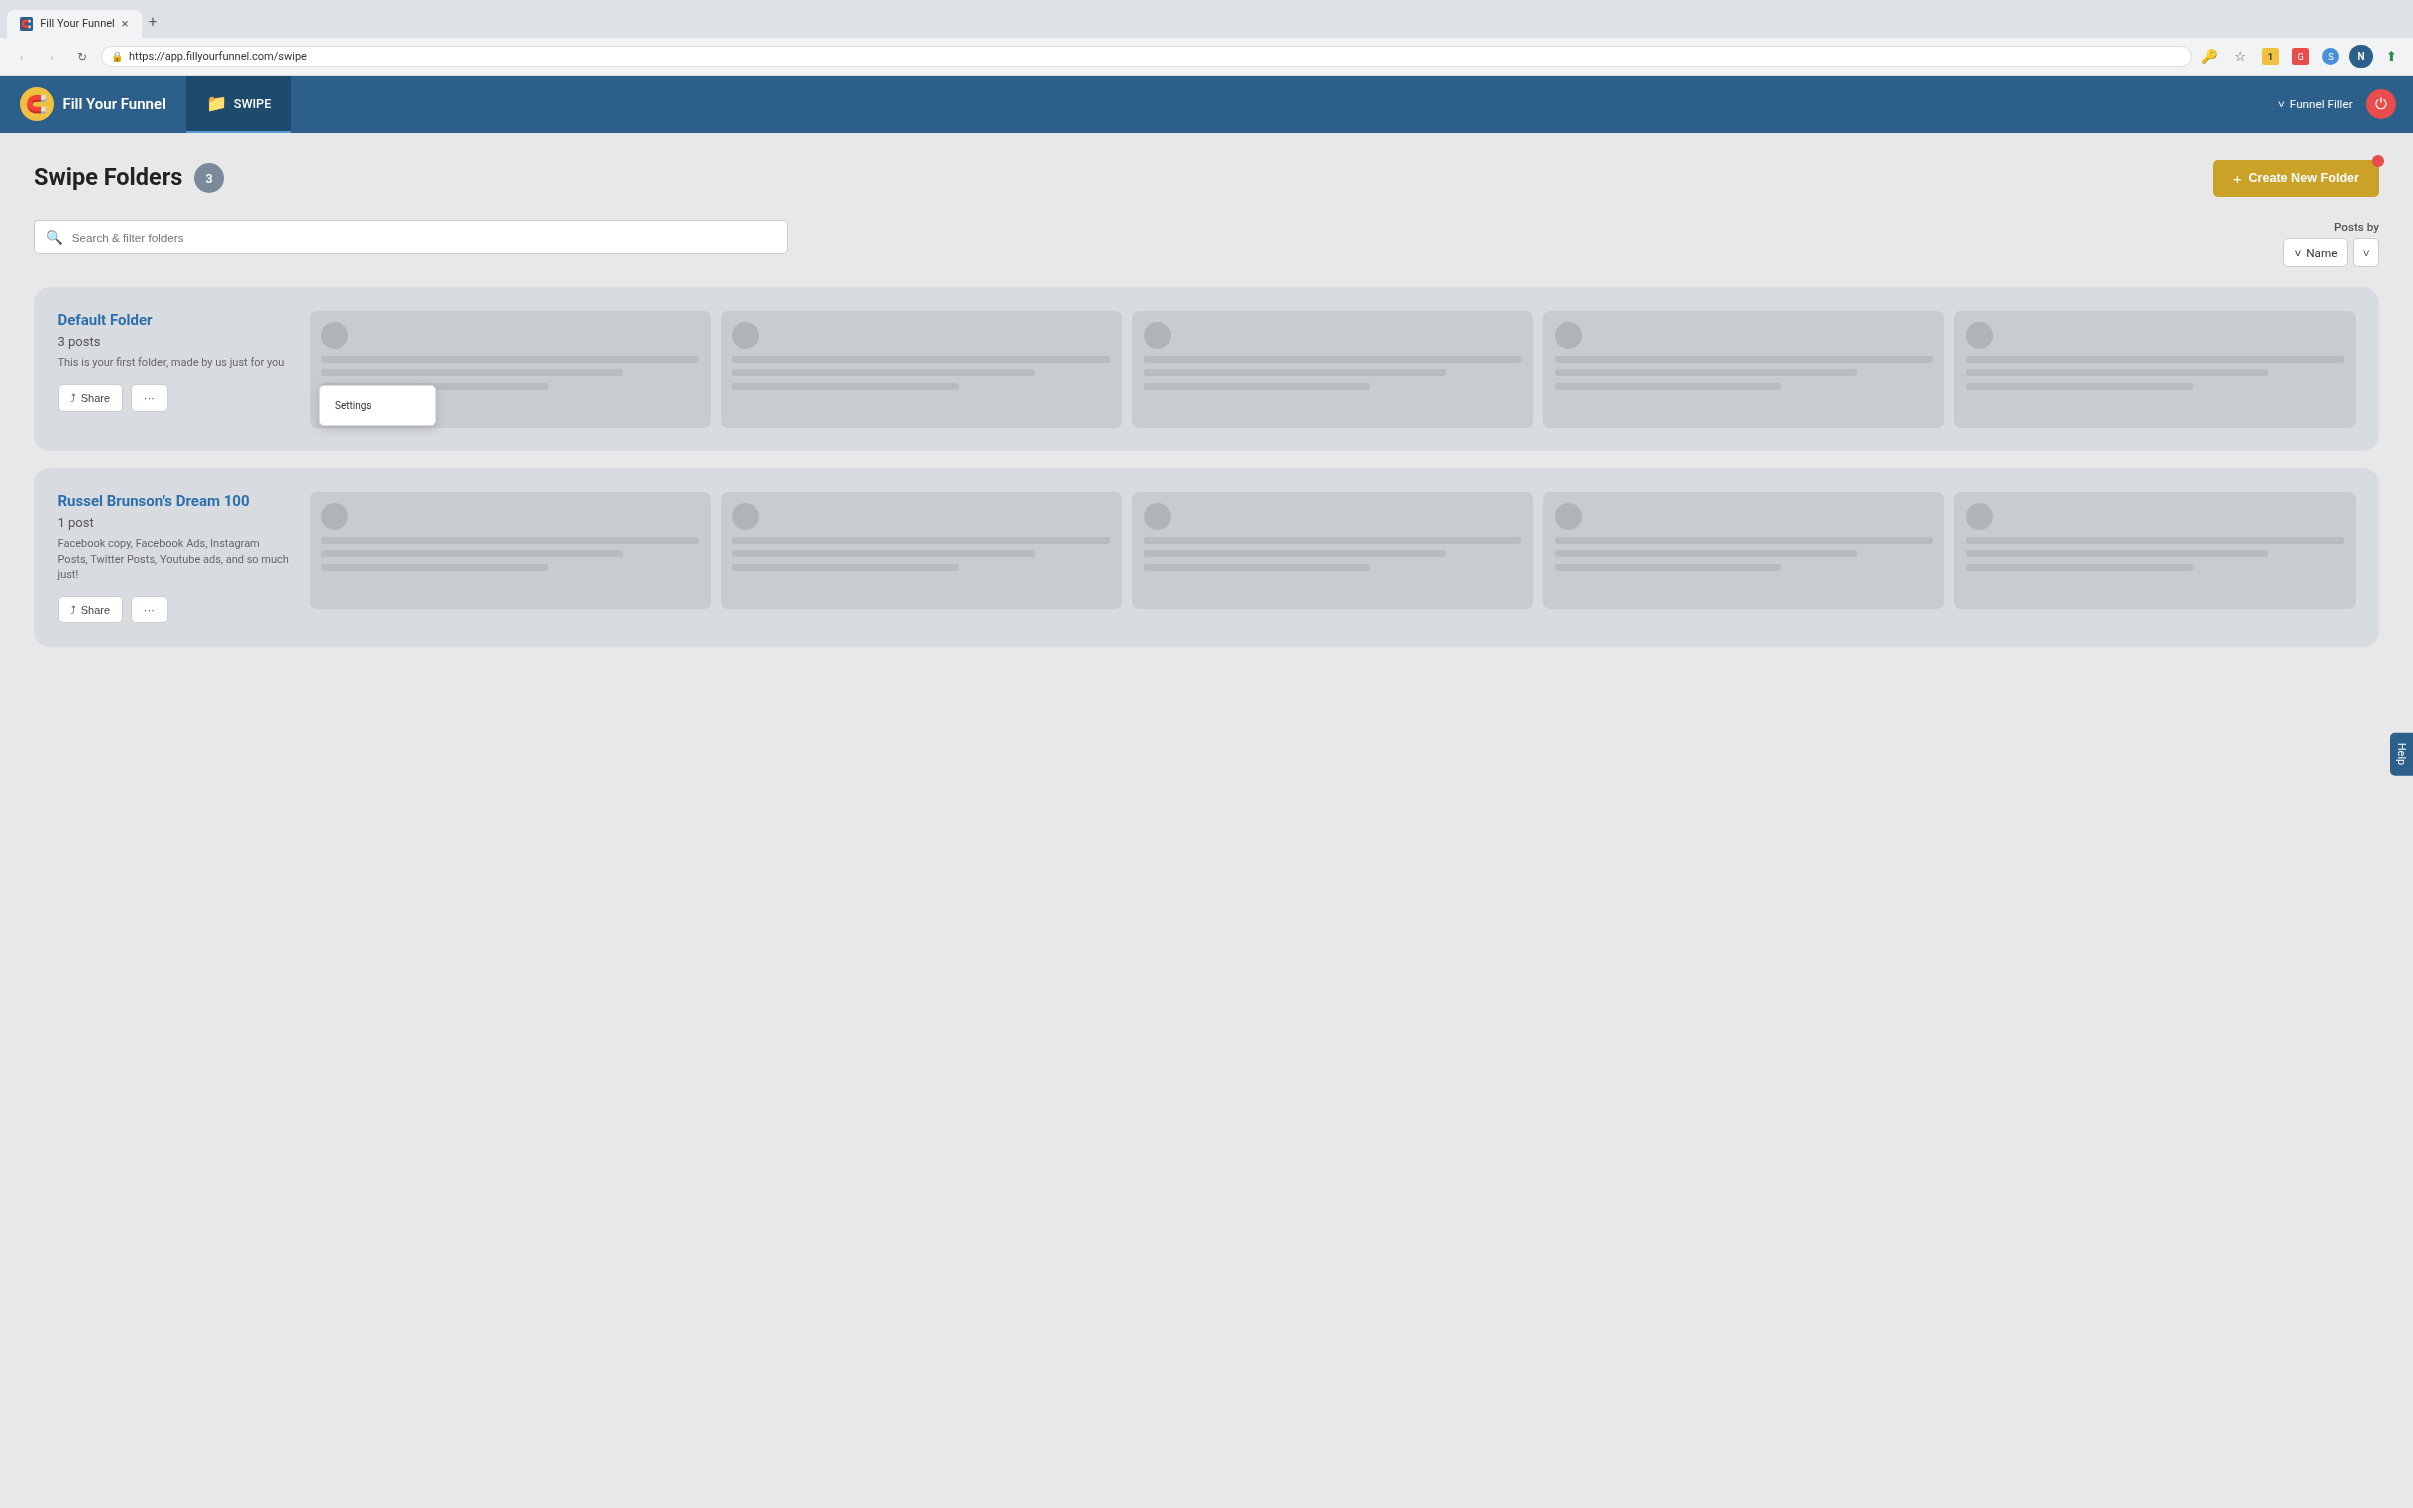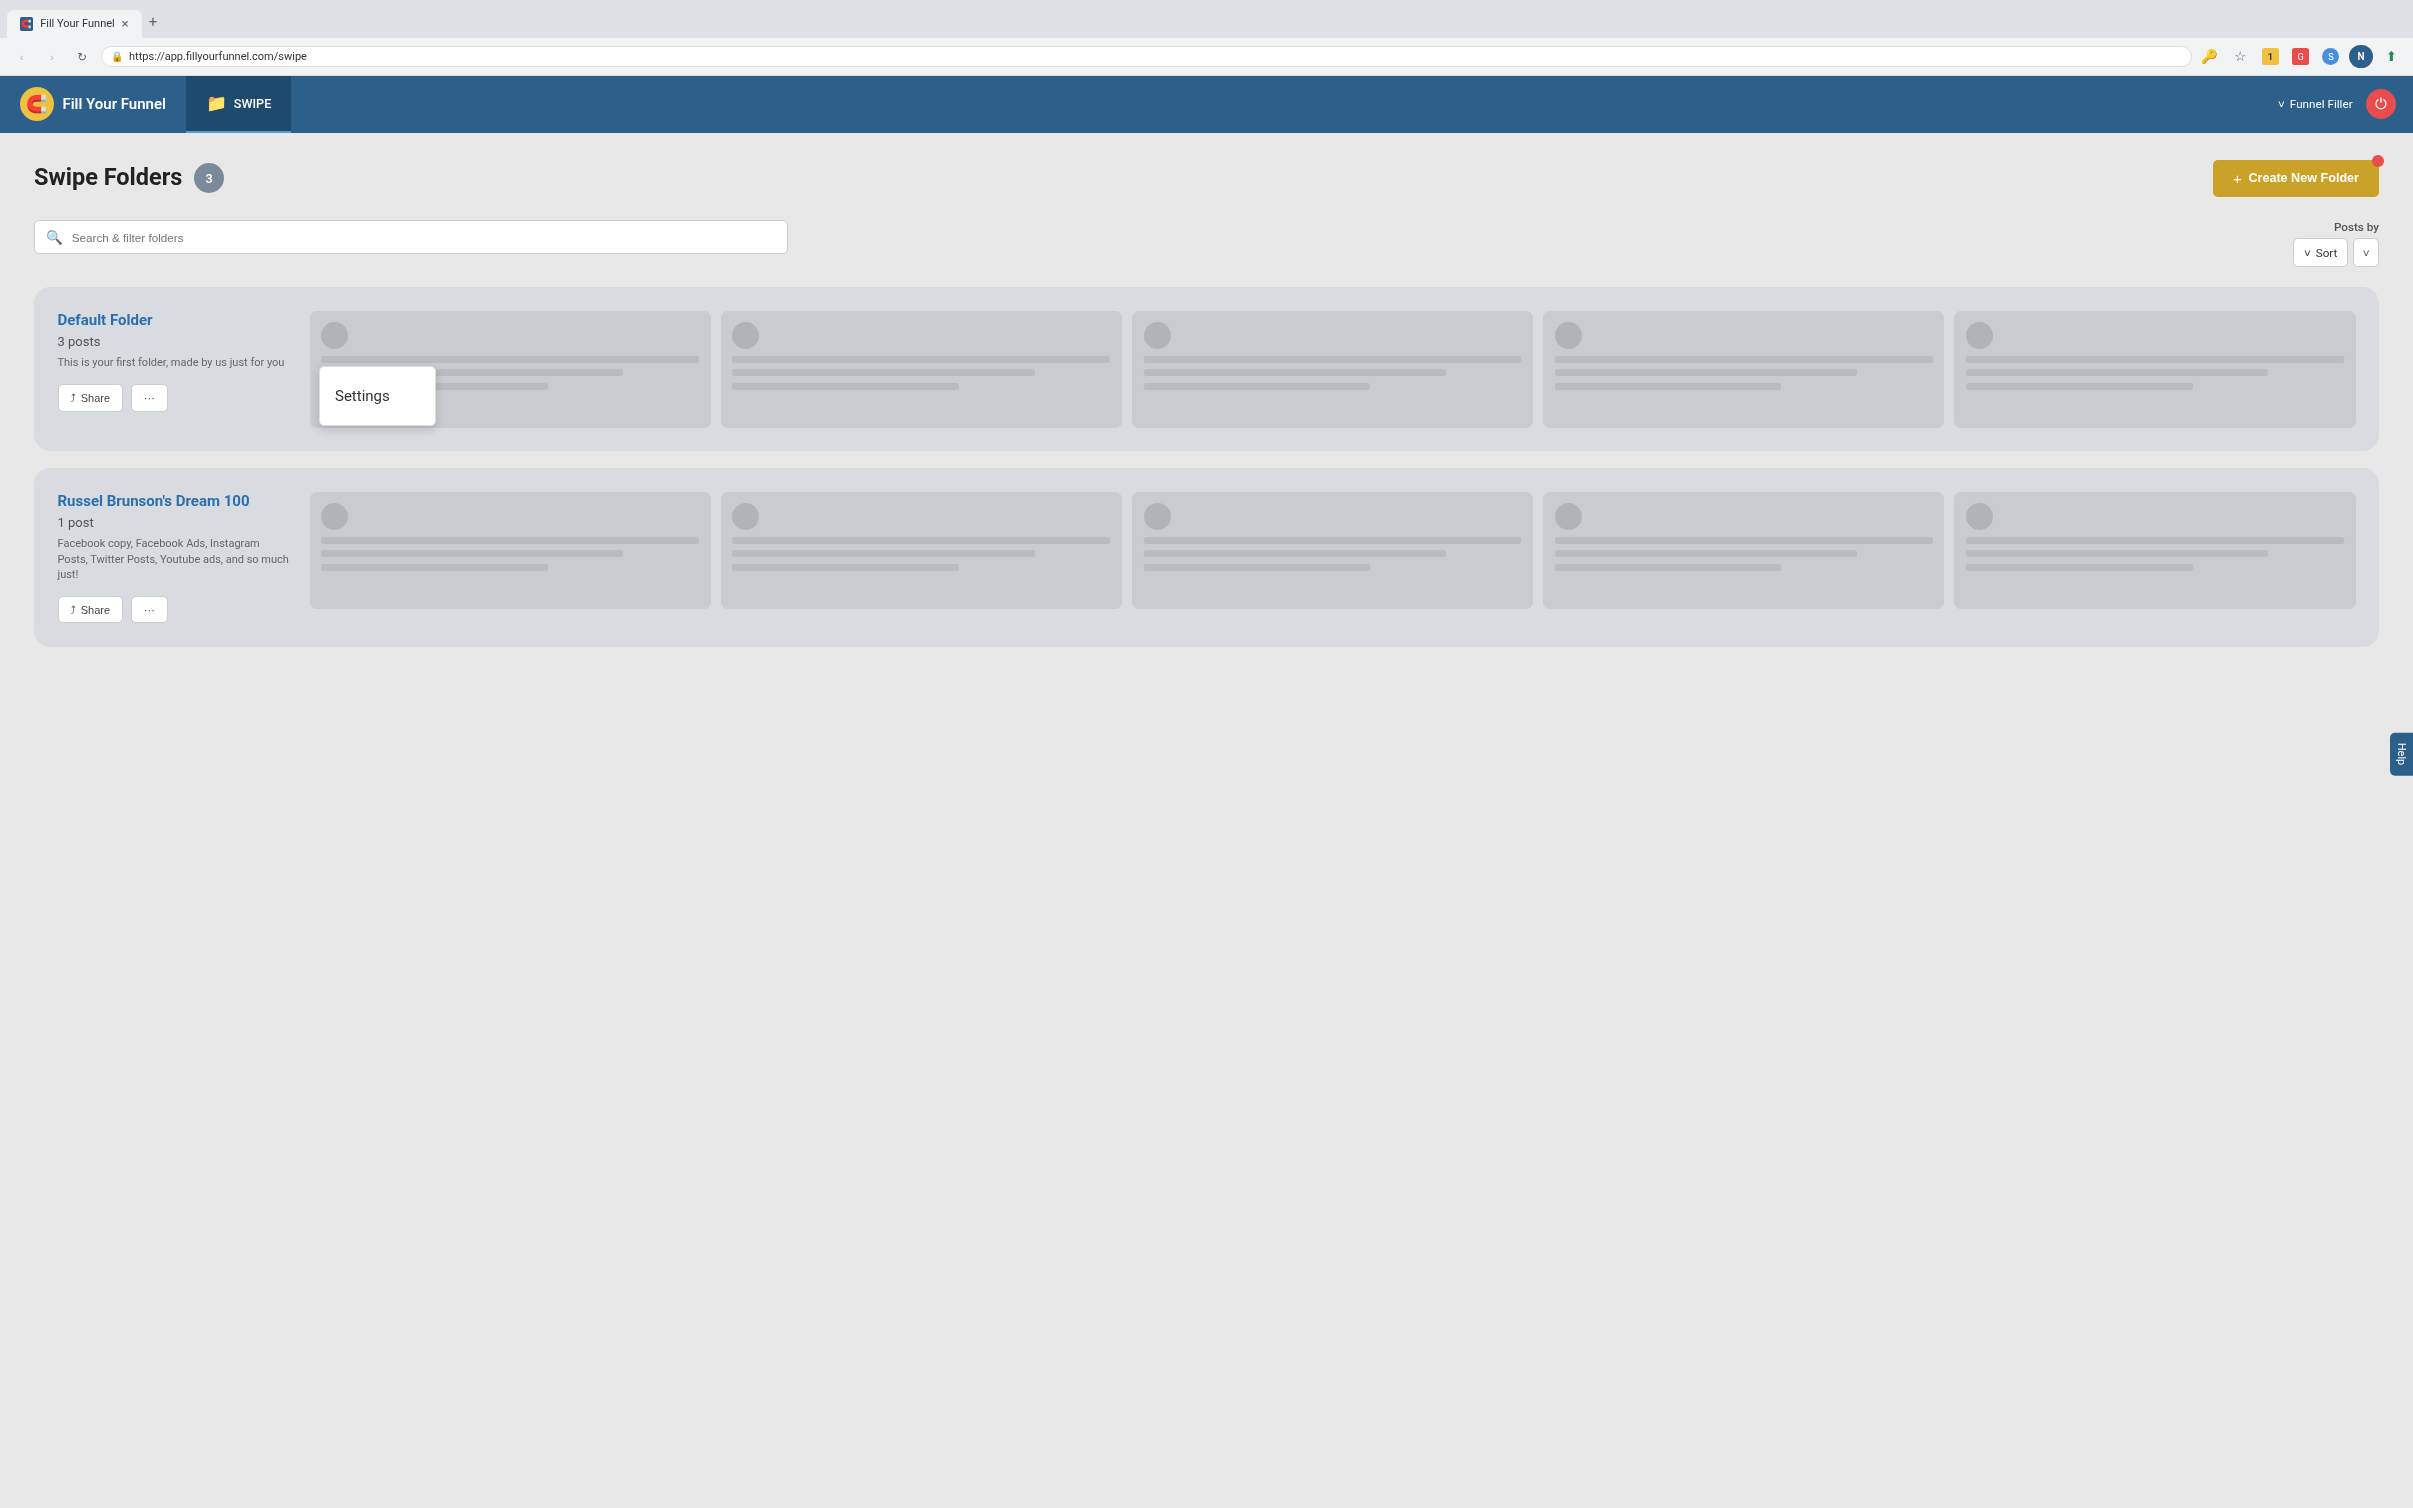--- a/index.html
+++ b/index.html
@@ -70,21 +70,21 @@
     .folder-previews { display: flex; gap: 10px; flex: 1; }
     .preview-card { background: #c8ccd0; border-radius: 6.7px; flex: 1; min-height: 117px; display: flex; flex-direction: column; padding: 11.7px; gap: 6.7px; }
     .preview-avatar { width: 27px; height: 27px; background: #b0b4b8; border-radius: 50%; flex-shrink: 0; }
     .preview-line { height: 6.7px; background: #b8bcc0; border-radius: 2.5px; }
     .preview-line.short { width: 60%; }
     .preview-line.med { width: 80%; }
     .preview-line.long { width: 100%; }
 
     
     .context-menu { position: absolute; left: 134px; bottom: -8.4px; background: white; border: 0.8px solid #ddd; border-radius: 5px; box-shadow: 0 3.4px 10px rgba(0,0,0,0.15); z-index: 100; min-width: 117px; }
-    .context-menu-item { padding: 20px 15px; font-size: 15px; color: #333; cursor: pointer; }
+    .context-menu-item { padding: 14px 15px; font-size: 10px; color: #333; cursor: pointer; }
 
     
     .help-tab { position: fixed; right: 0; top: 50%; transform: translateY(-50%); background: #2c5f8a; color: white; padding: 10px 5px; border-radius: 5px 0 0 5px; cursor: pointer; font-size: 11px; writing-mode: vertical-rl; text-orientation: mixed; }
 
     .avatar-circle { width: 23.5px; height: 23.5px; background: #2c5f8a; border-radius: 50%; display: flex; align-items: center; justify-content: center; color: white; font-size: 10px; font-weight: 600; }
   </style>
 </head>
 <body>
 
 <div class="browser-chrome">
@@ -161,21 +161,21 @@
       <div class="search-bar">
         <span class="search-icon">🔍</span>
         <input class="search-input" type="text" placeholder="Search &amp; filter folders" style="">
       </div>
     </div>
     <div class="sort-section">
       <div class="sort-label">Posts by</div>
       <div class="sort-controls">
         <div class="sort-dropdown">
           <span>˅</span>
-          <span>Sort</span>
+          <span>Name</span>
         </div>
         <button class="sort-direction-btn">
           <span>˅</span>
         </button>
       </div>
     </div>
   </div>
 
   <div class="folder-card" style="position:relative;">
     <div class="folder-info">

